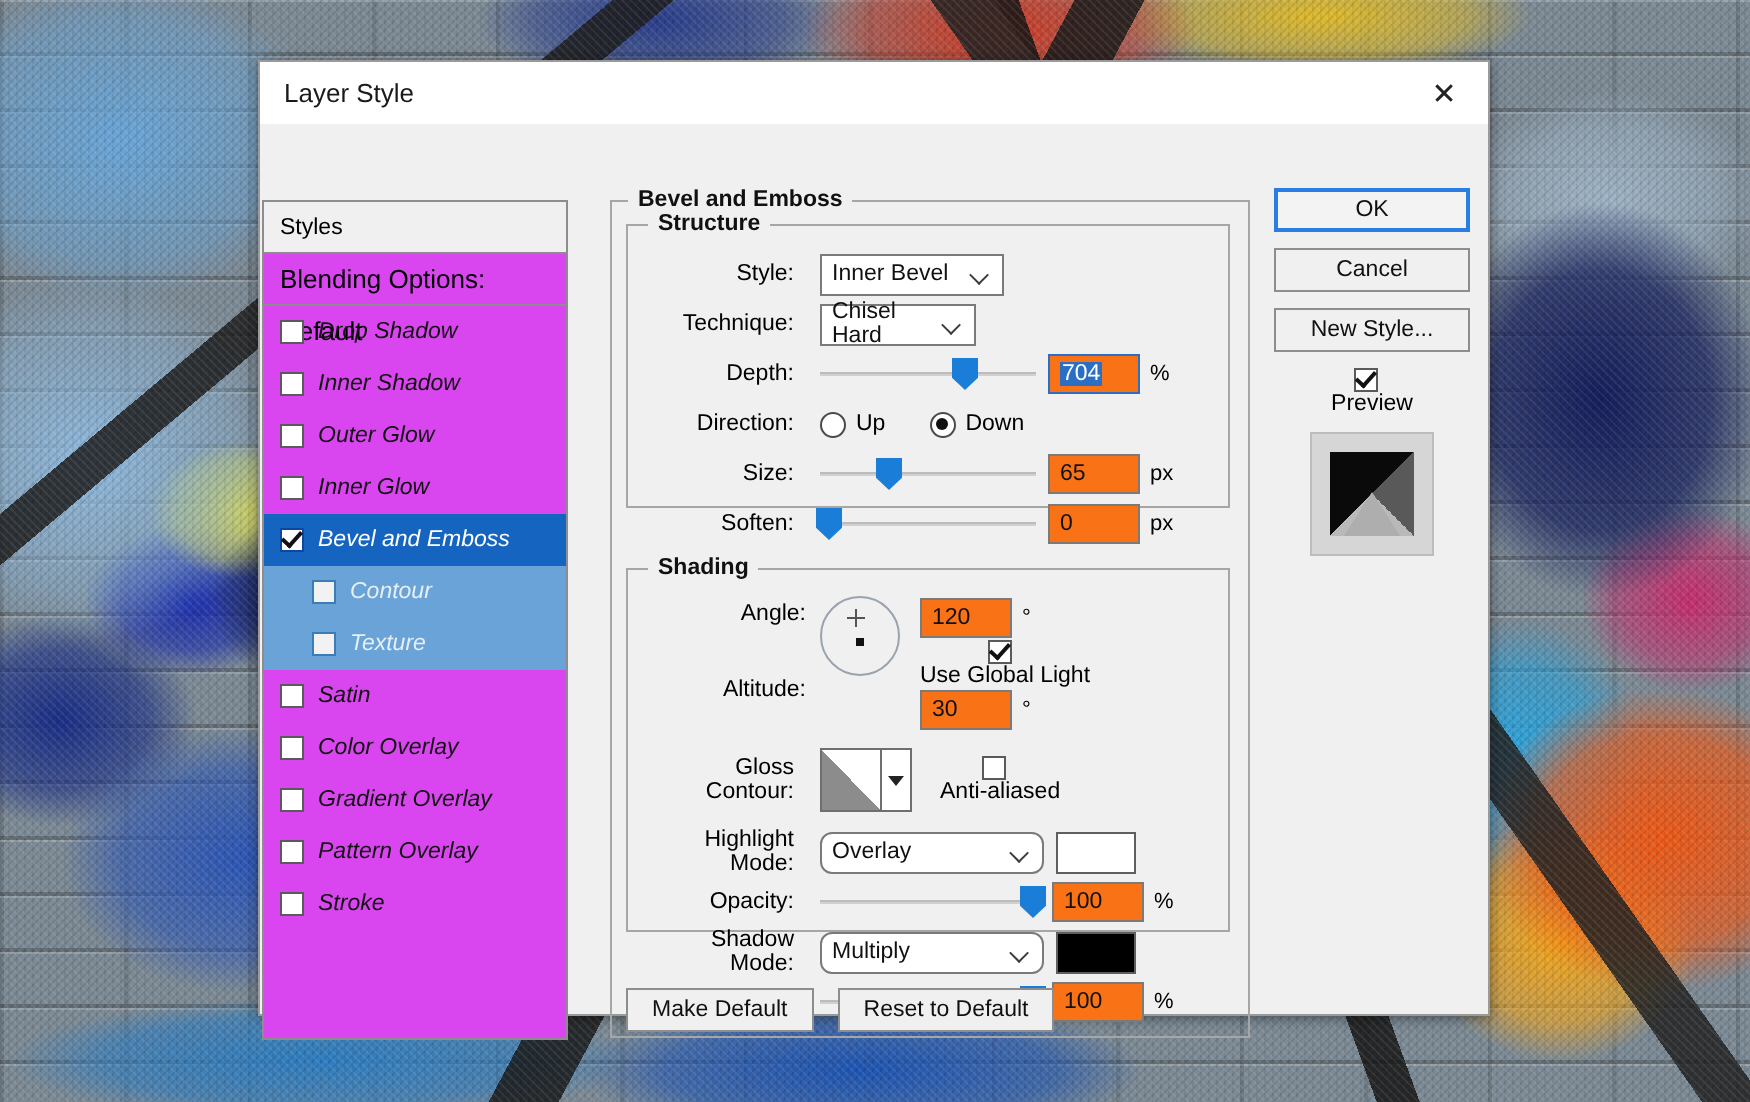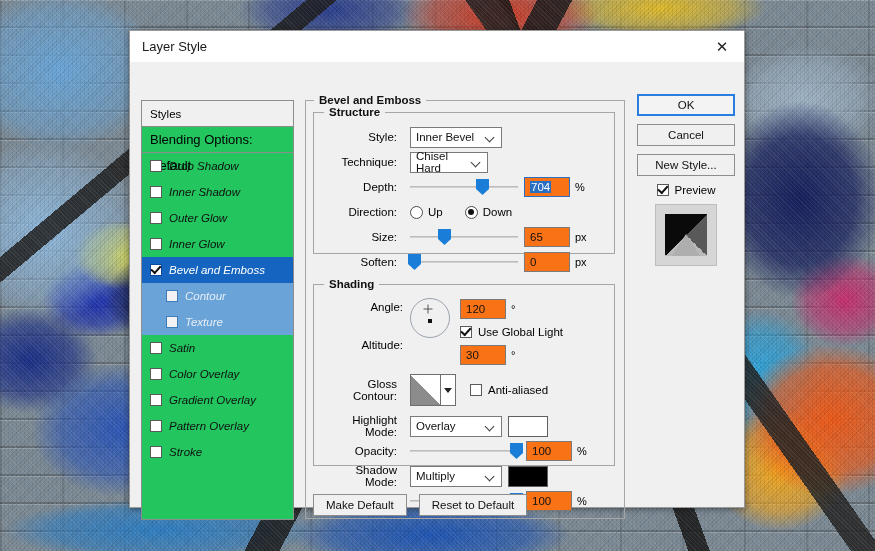--- a/index.html
+++ b/index.html
@@ -101,23 +101,23 @@
   }
 
   #body {
     position: relative;
     height: 447px;
     padding: 8px 10px 0 10px;
   }
 
   
   #styles-panel {
-    position: absolute; left: 11px; top: 38px;
+    position: absolute; left: 1px; top: 38px;
     width: 153px; height: 420px;
-    background: #22c55e;
+    background: #d946ef;
     border: 1px solid #8d8d8d;
   }
   .style-header {
     height: 26px; line-height: 26px;
     padding-left: 8px;
     border-bottom: 1px solid #8d8d8d;
     background: #f0f0f0;
     font-size: 11.5px;
   }
   .style-sub {
@@ -196,21 +196,21 @@
   .fakeselect .chev {
     position: absolute; right: 5px; top: 50%;
     transform: translateY(-60%);
     width: 7px; height: 7px;
     border: solid #3d3d3d;
     border-width: 0 0 1.5px 1.5px;
     rotate: -45deg;
   }
   .sel-style { width: 92px; }
   .sel-tech  { width: 78px; }
-  .sel-mode  { width: 92px; }
+  .sel-mode  { width: 112px; border-radius: 6px; }
 
   .numbox {
     height: 20px; width: 46px;
     border: 1px solid #7a7a7a;
     background: #f97316;
     font-size: 11.5px;
     text-align: left;
     padding-left: 5px;
     line-height: 18px;
     color: #111;
@@ -293,21 +293,21 @@
   }
   .contour-widget .arrow::after {
     content:""; border-left:4px solid transparent; border-right:4px solid transparent;
     border-top:5px solid #222;
   }
 
   .swatch {
     width: 40px; height: 21px; border: 1px solid #5f5f5f; flex:none; cursor:pointer;
   }
 
-  .chk-inline { display:inline-flex; align-items:center; cursor:pointer; font-size:11.5px; }
+  .chk-inline { display:inline-flex; align-items:center; cursor:pointer; font-size:11.5px;flex-direction:column; }
   .chk-inline .cb { margin-right: 6px; }
 
   
   #bottom-btns {
     position: absolute; left: 183px; top: 432px;
     display: flex; gap: 12px;
   }
   .btn {
     background: #f0f0f0;
     border: 1px solid #8d8d8d;

